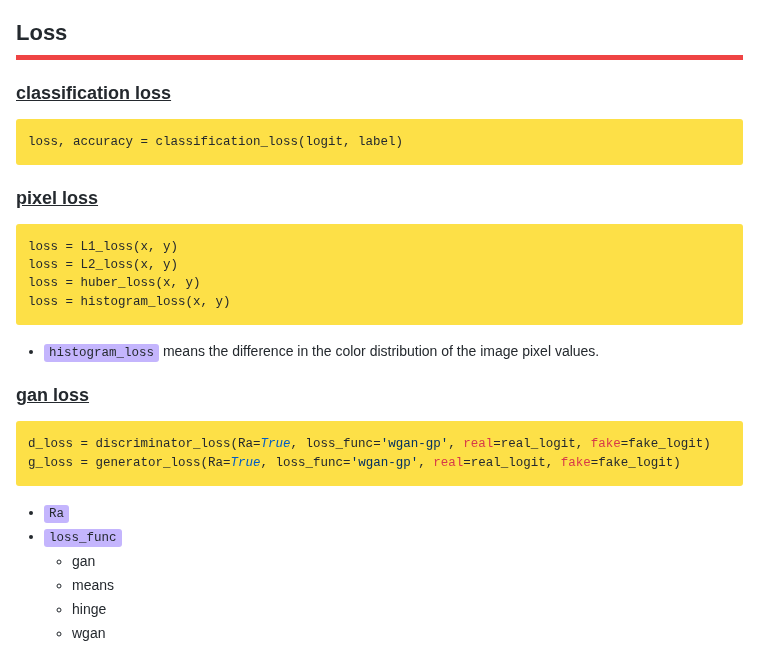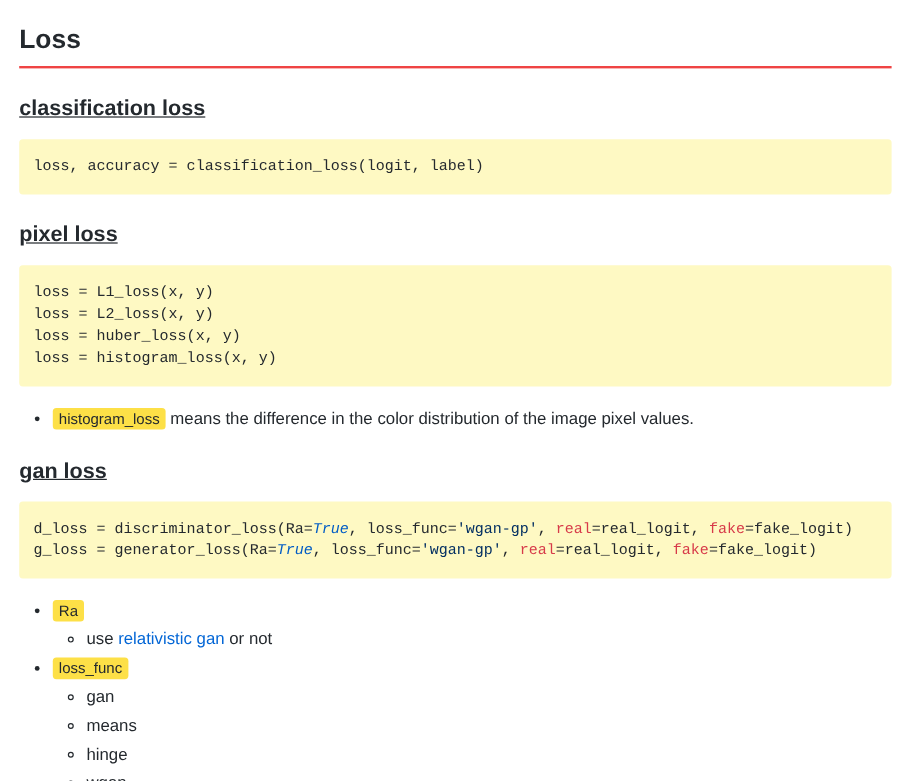--- a/index.html
+++ b/index.html
@@ -11,44 +11,44 @@
     line-height: 1.5;
     width: 759px;
     box-sizing: border-box;
     position: relative;
     min-height: 651px;
   }
   h2 {
     font-size: 22px;
     font-weight: 600;
     padding-bottom: 6px;
-    border-bottom: 2px solid #ef4444;
+    border-bottom: 5px solid #ef4444;
     margin: 0 0 16px 0;
   }
   h3 {
     font-size: 18px;
     font-weight: 600;
     margin: 20px 0 12px 0;
     text-decoration: underline;
   }
   pre {
-    background: #fef9c3;
+    background: #fde047;
     border-radius: 3px;
     padding: 14px 12px;
     font-family: "SFMono-Regular", Consolas, "Liberation Mono", Menlo, monospace;
     font-size: 12.5px;
     line-height: 1.45;
     overflow: auto;
     margin: 0 0 16px 0;
     white-space: pre;
   }
   code.inline {
-    background: #fde047;
+    background: #c4b5fd;
     border-radius: 3px;
-    font-family: Liberation Sans, sans-serif;
+    font-family: Liberation Mono, monospace;
     font-size: 12.5px;
     padding: 2px 5px;
   }
   ul {
     padding-left: 28px;
     margin: 0 0 14px 0;
   }
   ul ul {
     list-style-type: circle;
     margin: 3px 0 3px 0;
@@ -84,25 +84,20 @@
   </li>
 </ul>
 
 <h3>gan loss</h3>
 <pre><span>d_loss = discriminator_loss(</span><span class="kw-arg">Ra</span>=<span class="kw-true">True</span>, <span class="kw-arg">loss_func</span>=<span class="kw-str">'wgan-gp'</span>, <span class="kw-rarg">real</span>=<span>real_logit</span>, <span class="kw-rarg">fake</span>=<span>fake_logit</span>)
 <span>g_loss = generator_loss(</span><span class="kw-arg">Ra</span>=<span class="kw-true">True</span>, <span class="kw-arg">loss_func</span>=<span class="kw-str">'wgan-gp'</span>, <span class="kw-rarg">real</span>=<span>real_logit</span>, <span class="kw-rarg">fake</span>=<span>fake_logit</span>)</pre>
 
 <ul>
   <li>
     <code class="inline">Ra</code>
-    <ul>
-      <li>
-        <span>use </span><a href="#">relativistic gan</a><span> or not</span>
-      </li>
-    </ul>
   </li>
   <li>
     <code class="inline">loss_func</code>
     <ul>
       <li>gan</li>
       <li>means</li>
       <li>hinge</li>
       <li>wgan</li>
 
     </ul>

